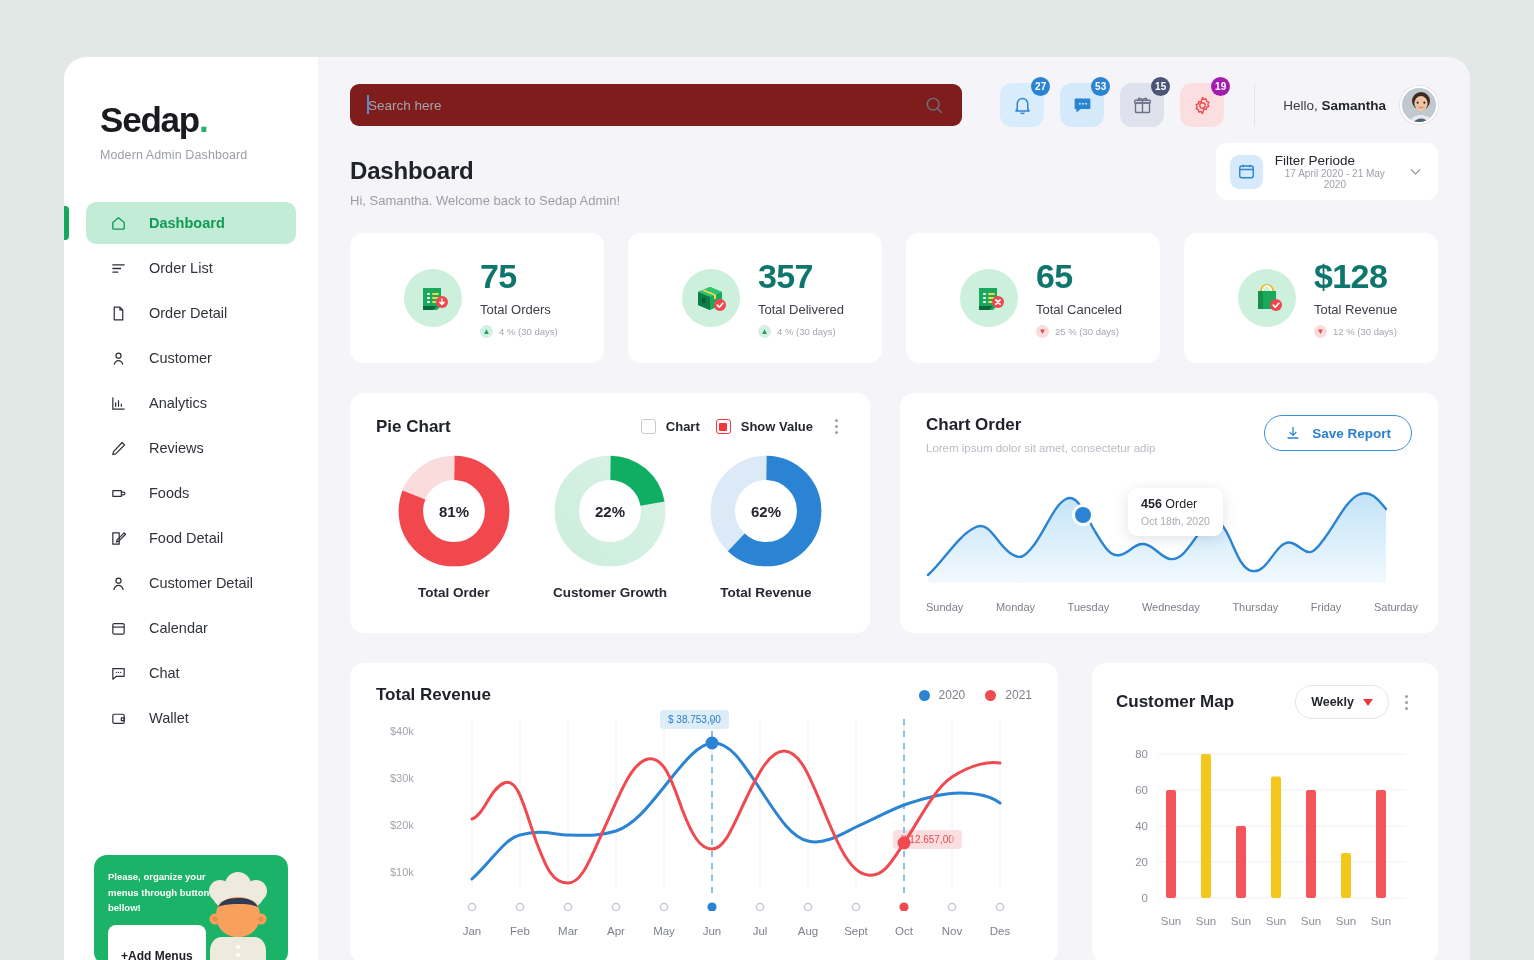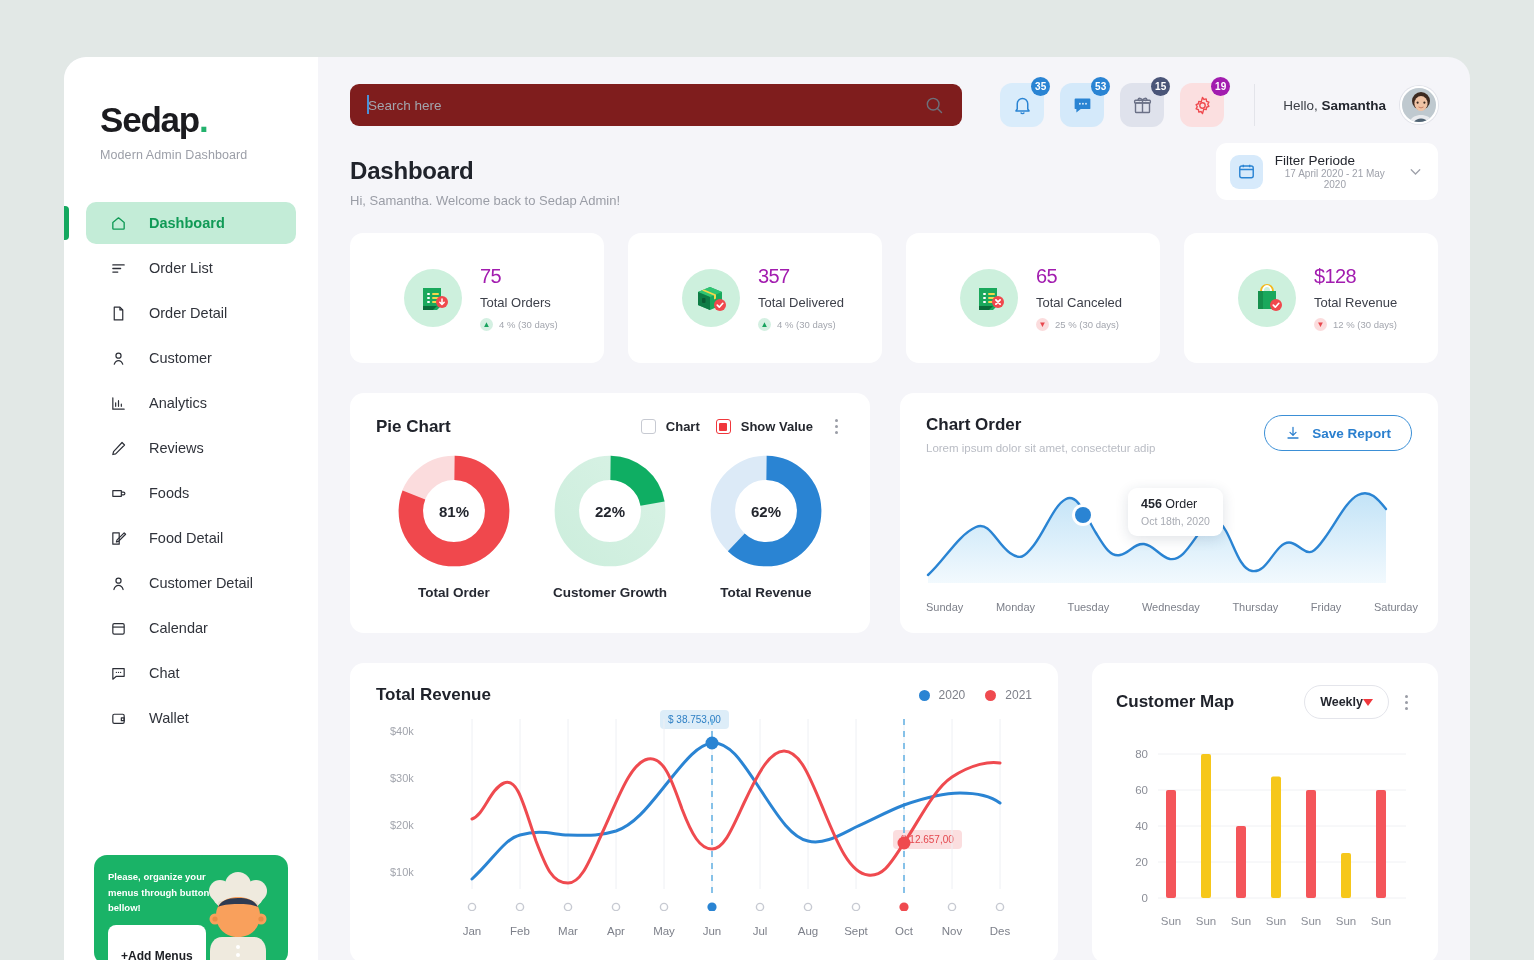--- a/index.html
+++ b/index.html
@@ -156,21 +156,21 @@
   .stats { display: flex; gap: 24px; margin-top: 25px; }
   .stat {
     flex: 1; height: 130px; background: #fff; border-radius: 13px;
     display: flex; align-items: center; gap: 18px; padding-left: 54px;
   }
   .stat-ic {
     width: 58px; height: 58px; border-radius: 50%; background: #cdf0dd;
     position: relative; flex: 0 0 58px;
     display: flex; align-items: center; justify-content: center;
   }
-  .stat-val { font-size: 20px; font-weight: 400; color: #a21caf; letter-spacing: -.6px; line-height: 1; }
+  .stat-val { font-size: 34px; font-weight: 700; color: #0f766e; letter-spacing: -.6px; line-height: 1; }
   .stat-lbl { font-size: 13px; color: #3d404a; margin-top: 9px; }
   .stat-delta { display: flex; align-items: center; gap: 6px; margin-top: 8px; font-size: 9.5px; color: #a3a6ae; }
   .dchip {
     width: 13px; height: 13px; border-radius: 50%;
     display: flex; align-items: center; justify-content: center;
     font-size: 8px; font-weight: 700;
   }
   .dchip.up { background: #d4f0e2; color: #17a35e; }
   .dchip.down { background: #fbdcdd; color: #e8474d; }
   
@@ -223,21 +223,21 @@
   
   .botrow { display: flex; gap: 34px; margin-top: 30px; }
   .rev-card { width: 708px; height: 300px; padding: 22px 26px 0 26px; position: relative; }
   .rev-head { display: flex; align-items: center; }
   .rev-legend { margin-left: auto; display: flex; gap: 20px; align-items: center; }
   .rl { display: flex; align-items: center; gap: 9px; font-size: 12px; color: #7e818a; }
   .rl i { width: 11px; height: 11px; border-radius: 50%; display: block; }
   .map-card { flex: 1; height: 300px; padding: 22px 24px 0 24px; position: relative; }
   .map-head { display: flex; align-items: center; }
   .weekly {
-    margin-left: auto; display: flex; align-items: center; 
+    margin-left: auto; display: flex; align-items: center; gap: 9px;
     border: 1.3px solid #e4e5eb; border-radius: 20px;
     height: 32px; padding: 16px 15px;
     font-size: 12.5px; font-weight: 700; color: #24272f; cursor: pointer;
   }
   .tri { width: 0; height: 0; border-left: 5px solid transparent; border-right: 5px solid transparent; border-top: 7px solid #f0373c; }
   svg { display: block; }
   .rtip {
     position: absolute; background: #ddedf8; color: #2d7fc4;
     font-size: 10px; padding: 4px 8px; border-radius: 4px; white-space: nowrap;
   }
@@ -399,21 +399,21 @@
             </svg>
         </span>
       </div>
 
       <div class="icons">
         <div class="ibtn blue">
           <svg width="21" height="21" viewBox="0 0 24 24" fill="none" stroke="#2a84d3" stroke-width="1.7" stroke-linejoin="round">
               <path d="M6 16V10a6 6 0 1 1 12 0v6l1.5 2.2H4.5z"></path>
               <path d="M10 20a2.2 2.2 0 0 0 4 0"></path>
             </svg>
-          <span class="badge b1">35</span>
+          <span class="badge b1">27</span>
         </div>
         <div class="ibtn blue2">
           <svg width="21" height="21" viewBox="0 0 24 24" fill="#2a84d3">
               <path d="M4 4h16a1 1 0 0 1 1 1v10a1 1 0 0 1-1 1H10l-5 4v-4H4a1 1 0 0 1-1-1V5a1 1 0 0 1 1-1z"></path>
               <circle cx="9" cy="10" r="1.1" fill="#d4e9fa"></circle>
               <circle cx="12.5" cy="10" r="1.1" fill="#d4e9fa"></circle>
               <circle cx="16" cy="10" r="1.1" fill="#d4e9fa"></circle>
             </svg>
           <span class="badge b2">53</span>
         </div>

